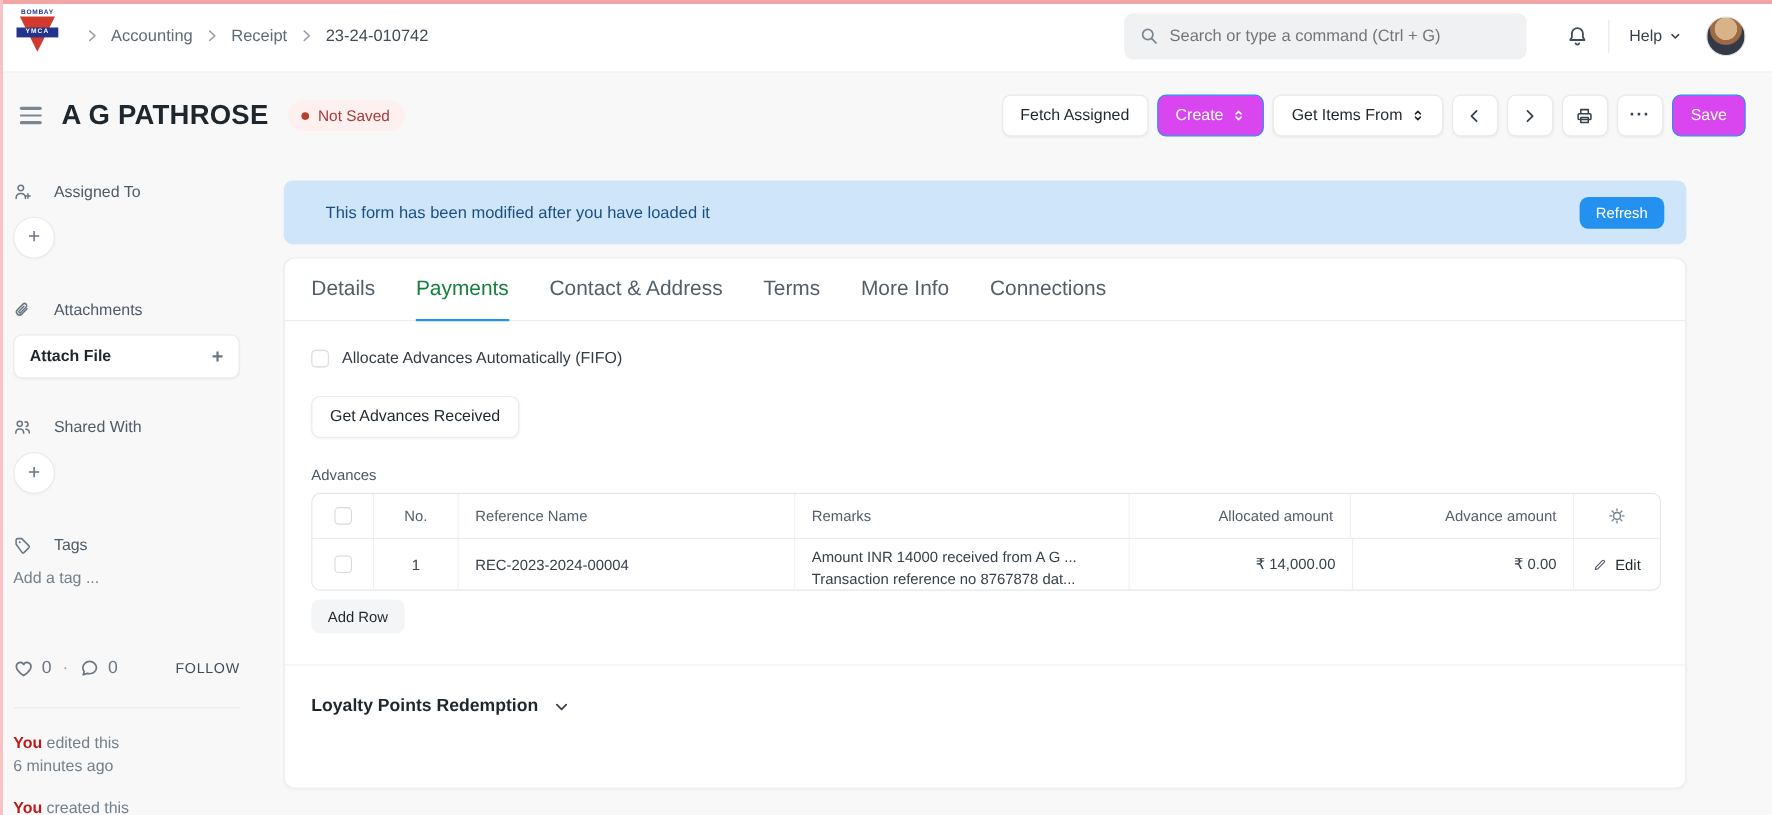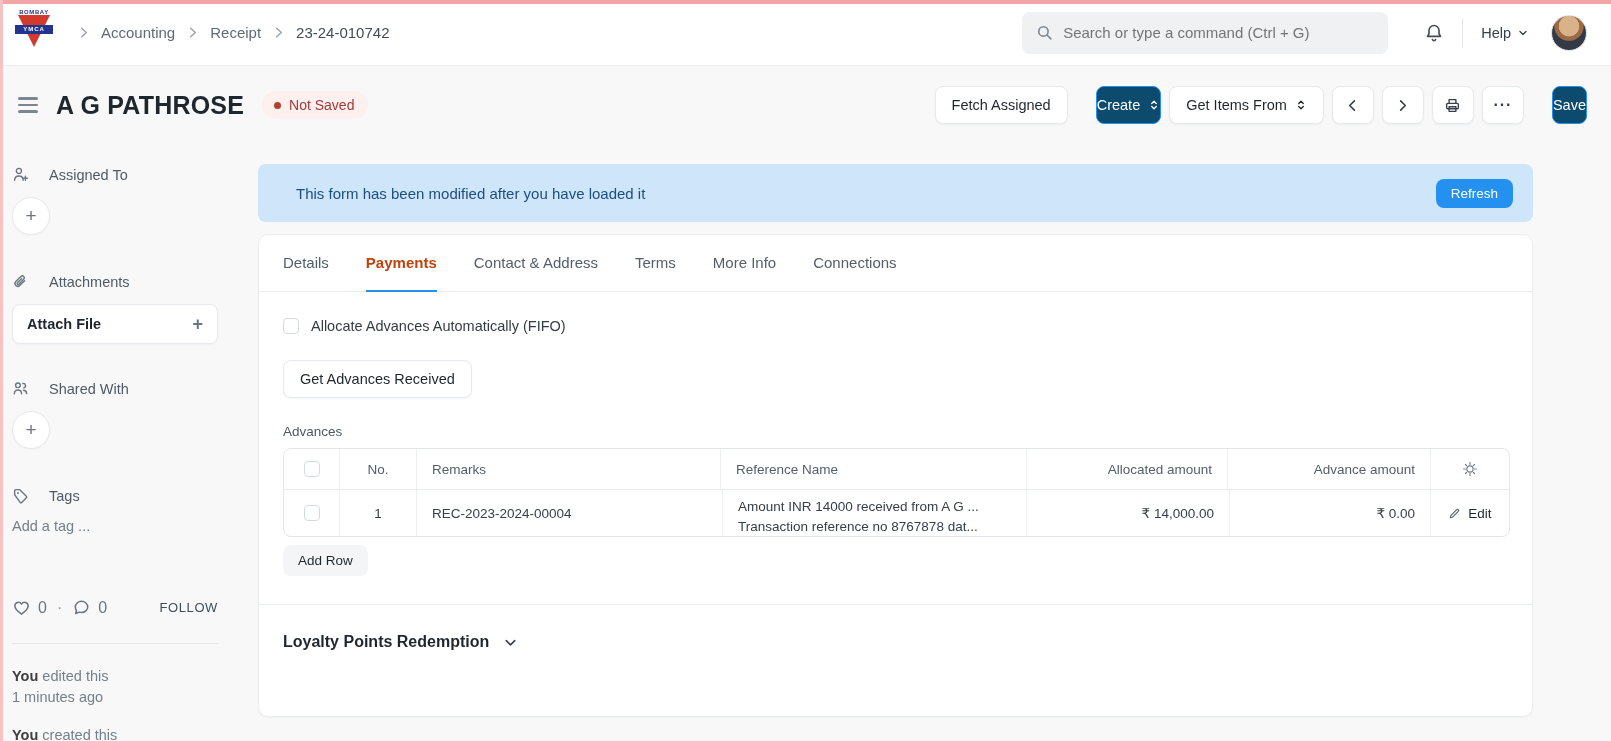--- a/index.html
+++ b/index.html
@@ -37,21 +37,21 @@
   .burger { display:flex; flex-direction:column; gap:4px; padding:6px; cursor:pointer; }
   .burger span { width:20px; height:2.5px; background:#7c8691; border-radius:2px; }
   .doc-title { font-size:25px; font-weight:bold; letter-spacing:.2px; color:#1f272e; margin-left:12px; }
   .status-badge { margin-left:18px; background:#fdf0ee; color:#a43b3b; font-size:14px;
     border-radius:15px; padding:6px 14px 6px 12px; display:flex; align-items:center; gap:8px; }
   .status-dot { width:7px; height:7px; border-radius:50%; background:#b4412f; }
   .toolbar { margin-left:auto; display:flex; align-items:center; gap:8px; }
   .btn { display:flex; align-items:center; justify-content:center; gap:8px; height:38px;
     border-radius:8px; font-size:14.5px; cursor:pointer; white-space:nowrap; }
   .btn-default { background:#fff; border:1px solid #e7eaec; box-shadow:0 1px 2px rgba(25,39,52,.05); padding:0 16px; color:#1f272e; }
-  .btn-primary { background:#0c4a6e; color:#fff; border:1px solid #2490ef; padding:0 0;margin-left:20px; }
+  .btn-primary { background:#d946ef; color:#fff; border:1px solid #2490ef; padding:0 16px; }
   .btn-icon { width:42px; padding:0; background:#fff; border:1px solid #e7eaec; box-shadow:0 1px 2px rgba(25,39,52,.05); color:#36414c; }
   .dots { font-size:16px; letter-spacing:1px; color:#36414c; font-weight:bold; }
 
   
   .layout { display:flex; align-items:flex-start; }
   .sidebar { width:258px; flex-shrink:0; padding:26px 28px 0 12px; }
   .sb-label { display:flex; align-items:center; gap:20px; font-size:14.5px; color:#4f5b67; }
   .sb-label svg { color:#6c7680; }
   .circle-add { width:38px; height:38px; border-radius:50%; background:#fff; border:1px solid #e7eaec;
     box-shadow:0 1px 2px rgba(25,39,52,.04); display:flex; align-items:center; justify-content:center;
@@ -62,36 +62,36 @@
   .attach-plus { color:#6c7680; font-size:18px; }
   .add-tag { margin-top:14px; font-size:14.5px; color:#74808b; cursor:pointer; }
   .sb-gap { height:38px; }
   .sb-gap-sm { height:36px; }
   .likes-row { width:206px; display:flex; align-items:center; margin-top:64px; color:#6c7680; }
   .likes-row .cnt { font-size:16px; color:#6c7680; margin-left:7px; }
   .likes-row .mid-dot { margin:0 10px; color:#9aa3ac; }
   .follow { margin-left:auto; font-size:13px; letter-spacing:.6px; color:#414c58; cursor:pointer; }
   .sb-divider { width:206px; height:1px; background:#e5e8ea; margin:26px 0 22px; }
   .activity { font-size:14.5px; color:#74808b; line-height:21px; }
-  .activity b { color:#404040; }
+  .activity b { color:#b91c1c; }
   .activity + .activity { margin-top:17px; }
 
   
   .main { width:1275px; flex-shrink:0; padding-top:24px; }
   .alert { height:58px; background:#cfe5fa; border-radius:8px; display:flex; align-items:center;
     padding:0 20px 0 38px; }
   .alert-msg { font-size:15px; color:#1b4f80; }
   .alert .btn-refresh { margin-left:auto; background:#2490ef; color:#fff; border-radius:8px;
     font-size:13.5px; padding:7px 15px; border:none; cursor:pointer; }
   .card { margin-top:12px; background:#fff; border:1px solid #ebeef0; border-radius:10px;
     box-shadow:0 1px 2px rgba(25,39,52,.04); min-height:483px; }
   .tabs { display:flex; align-items:stretch; height:57px; border-bottom:1px solid #ededf0; padding:0 24px; gap:37px; }
-  .tab { display:flex; align-items:center; font-size:15px; color:#525f6a; cursor:pointer;
+  .tab { display:flex; align-items:center; font-size:19px; color:#525f6a; cursor:pointer;
     border-bottom:2px solid transparent; margin-bottom:-1px; }
-  .tab.active { color:#c2410c; font-weight:bold; border-bottom-color:#2490ef; }
+  .tab.active { color:#15803d; font-weight:normal; border-bottom-color:#2490ef; }
   .card-body { padding:0 24px 30px; }
   .section-head { display:flex; align-items:center; gap:14px; margin-top:28px; cursor:pointer; }
   .section-title { font-size:16px; font-weight:bold; color:#1f272e; }
   .section-head svg { color:#36414c; }
   .check-row { display:flex; align-items:center; gap:12px; margin-top:26px; cursor:pointer; }
   .checkbox { width:16px; height:16px; border:1px solid #d4dade; border-radius:4px; background:#fff; flex-shrink:0; }
   .check-label { font-size:14.5px; color:#333c44; }
   .btn-get-adv { margin-top:26px; display:inline-flex; }
   .field-label { margin-top:26px; font-size:13.5px; color:#4c5763; }
 
@@ -312,21 +312,21 @@
           </svg>
       </span>
       <span class="cnt">0</span>
       <span class="follow">FOLLOW</span>
     </div>
 
     <div class="sb-divider"></div>
 
     <div class="activity">
       <div><b>You</b><span> edited this</span></div>
-      <div>1 minutes ago</div>
+      <div>6 minutes ago</div>
     </div>
     <div class="activity">
       <div><b>You</b><span> created this</span></div>
     </div>
   </div>
 
   <div class="main">
 
     <div class="alert">
       <span class="alert-msg">This form has been modified after you have loaded it</span>
@@ -356,22 +356,22 @@
         </button>
 
         <div class="field-label">Advances</div>
 
         <div class="grid">
           <div class="t-row head">
             <div class="cell c-check">
                 <span class="checkbox"></span>
               </div>
             <div class="cell c-no">No.</div>
+            <div class="cell c-ref">Reference Name</div>
             <div class="cell c-rem">Remarks</div>
-            <div class="cell c-ref">Reference Name</div>
             <div class="cell c-alloc">Allocated amount</div>
             <div class="cell c-adv">Advance amount</div>
             <div class="cell c-set">
               <span>
                 <svg width="16" height="16" viewBox="0 0 16 16" fill="none" stroke="currentColor" stroke-width="1.2" stroke-linecap="round">
                     <circle cx="8" cy="8" r="3.1"></circle>
                     <path d="M8 1.6 V3.4 M8 12.6 V14.4 M1.6 8 H3.4 M12.6 8 H14.4 M3.5 3.5 L4.7 4.7 M11.3 11.3 L12.5 12.5 M12.5 3.5 L11.3 4.7 M4.7 11.3 L3.5 12.5"></path>
                   </svg>
               </span>
             </div>

